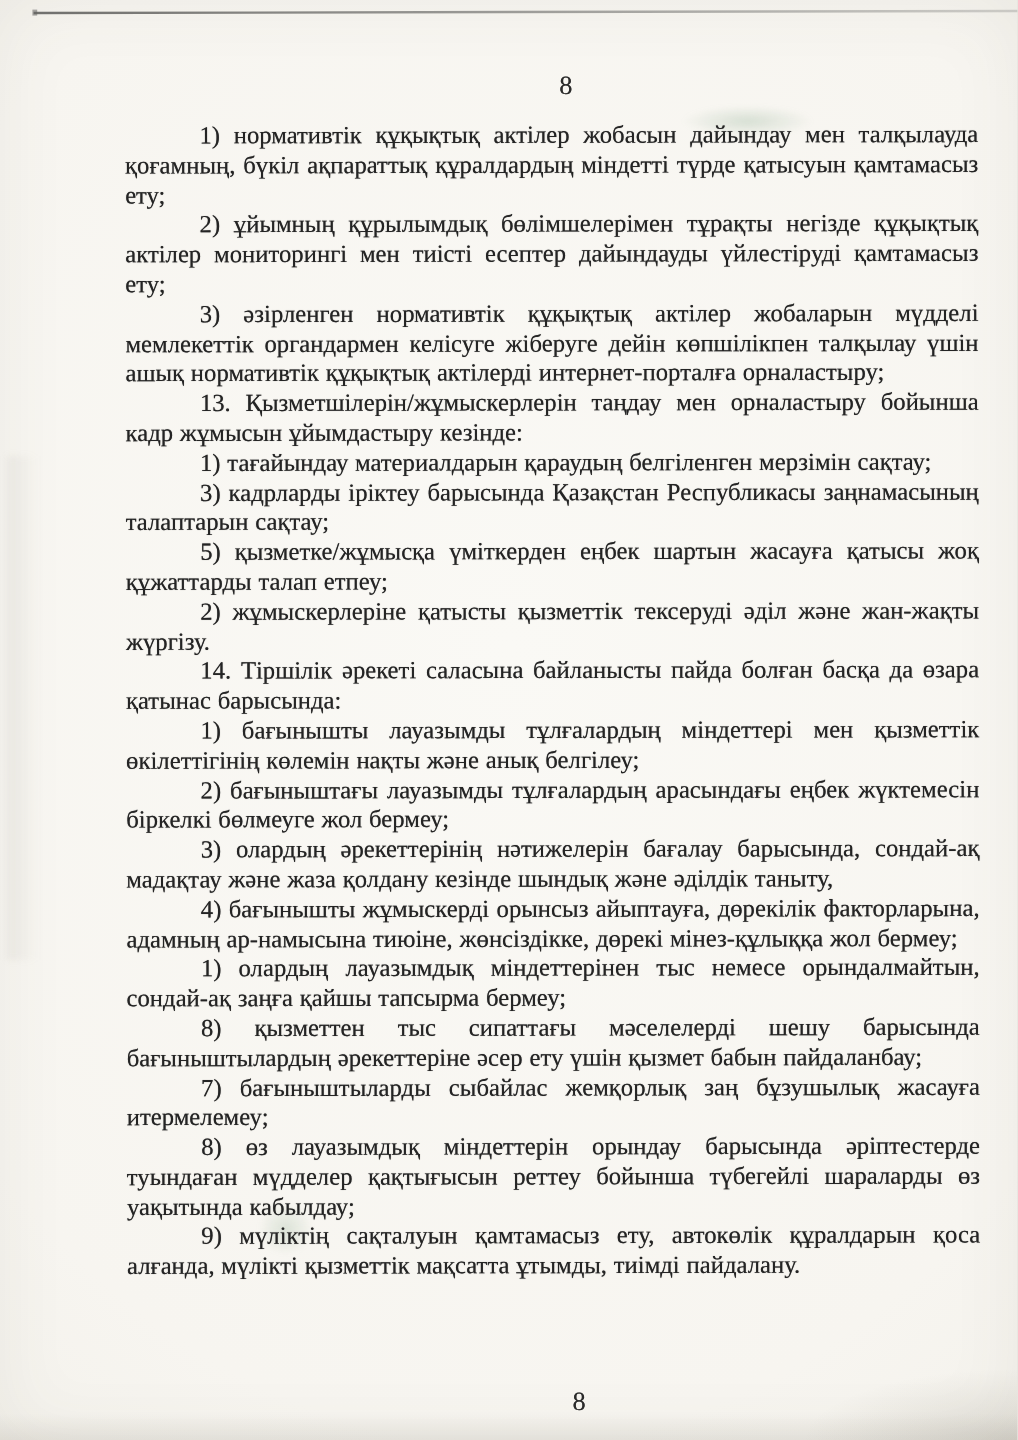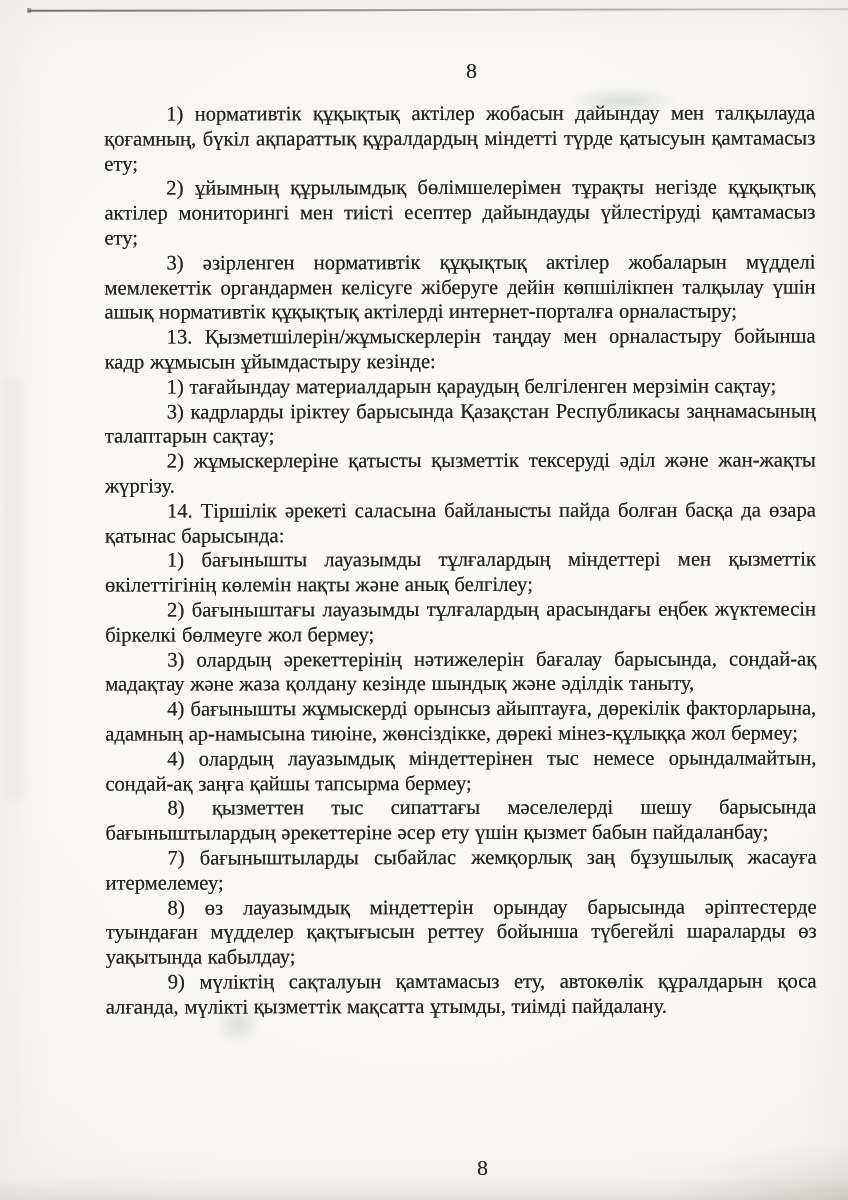--- a/index.html
+++ b/index.html
@@ -122,27 +122,28 @@
   <div class="page-number top">8</div>
 
   <div class="doc-body">
 
   <p class="para">1) нормативтік құқықтық актілер жобасын дайындау мен талқылауда қоғамның, бүкіл ақпараттық құралдардың міндетті түрде қатысуын қамтамасыз ету;</p>
       <p class="para">2) ұйымның құрылымдық бөлімшелерімен тұрақты негізде құқықтық актілер мониторингі мен тиісті есептер дайындауды үйлестіруді қамтамасыз ету;</p>
       <p class="para">3) әзірленген нормативтік құқықтық актілер жобаларын мүдделі мемлекеттік органдармен келісуге жіберуге дейін көпшілікпен талқылау үшін ашық нормативтік құқықтық актілерді интернет-порталға орналастыру;</p>
       <p class="para">13. Қызметшілерін/жұмыскерлерін таңдау мен орналастыру бойынша кадр жұмысын ұйымдастыру кезінде:</p>
       <p class="para">1) тағайындау материалдарын қараудың белгіленген мерзімін сақтау;</p>
       <p class="para">3) кадрларды іріктеу барысында Қазақстан Республикасы заңнамасының талаптарын сақтау;</p>
+      <p class="para">5) қызметке/жұмысқа үміткерден еңбек шартын жасауға қатысы жоқ құжаттарды талап етпеу;</p>
       <p class="para">2) жұмыскерлеріне қатысты қызметтік тексеруді әділ және жан-жақты жүргізу.</p>
       <p class="para">14. Тіршілік әрекеті саласына байланысты пайда болған басқа да өзара қатынас барысында:</p>
       <p class="para">1) бағынышты лауазымды тұлғалардың міндеттері мен қызметтік өкілеттігінің көлемін нақты және анық белгілеу;</p>
       <p class="para">2) бағыныштағы лауазымды тұлғалардың арасындағы еңбек жүктемесін біркелкі бөлмеуге жол бермеу;</p>
       <p class="para">3) олардың әрекеттерінің нәтижелерін бағалау барысында, сондай-ақ мадақтау және жаза қолдану кезінде шындық және әділдік таныту,</p>
       <p class="para">4) бағынышты жұмыскерді орынсыз айыптауға, дөрекілік факторларына, адамның ар-намысына тиюіне, жөнсіздікке, дөрекі мінез-құлыққа жол бермеу;</p>
-      <p class="para">4) олардың лауазымдық міндеттерінен тыс немесе орындалмайтын, сондай-ақ заңға қайшы тапсырма бермеу;</p>
+      <p class="para">1) олардың лауазымдық міндеттерінен тыс немесе орындалмайтын, сондай-ақ заңға қайшы тапсырма бермеу;</p>
       <p class="para">8) қызметтен тыс сипаттағы мәселелерді шешу барысында бағыныштылардың әрекеттеріне әсер ету үшін қызмет бабын пайдаланбау;</p>
       <p class="para">7) бағыныштыларды сыбайлас жемқорлық заң бұзушылық жасауға итермелемеу;</p>
       <p class="para">8) өз лауазымдық міндеттерін орындау барысында әріптестерде туындаған мүдделер қақтығысын реттеу бойынша түбегейлі шараларды өз уақытында кабылдау;</p>
       <p class="para">9) мүліктің сақталуын қамтамасыз ету, автокөлік құралдарын қоса алғанда, мүлікті қызметтік мақсатта ұтымды, тиімді пайдалану.</p>
     </div>
 
   <div class="page-number bottom">8</div>
 
   <div class="bottom-band"></div>
   <div class="corner-shade"></div>

